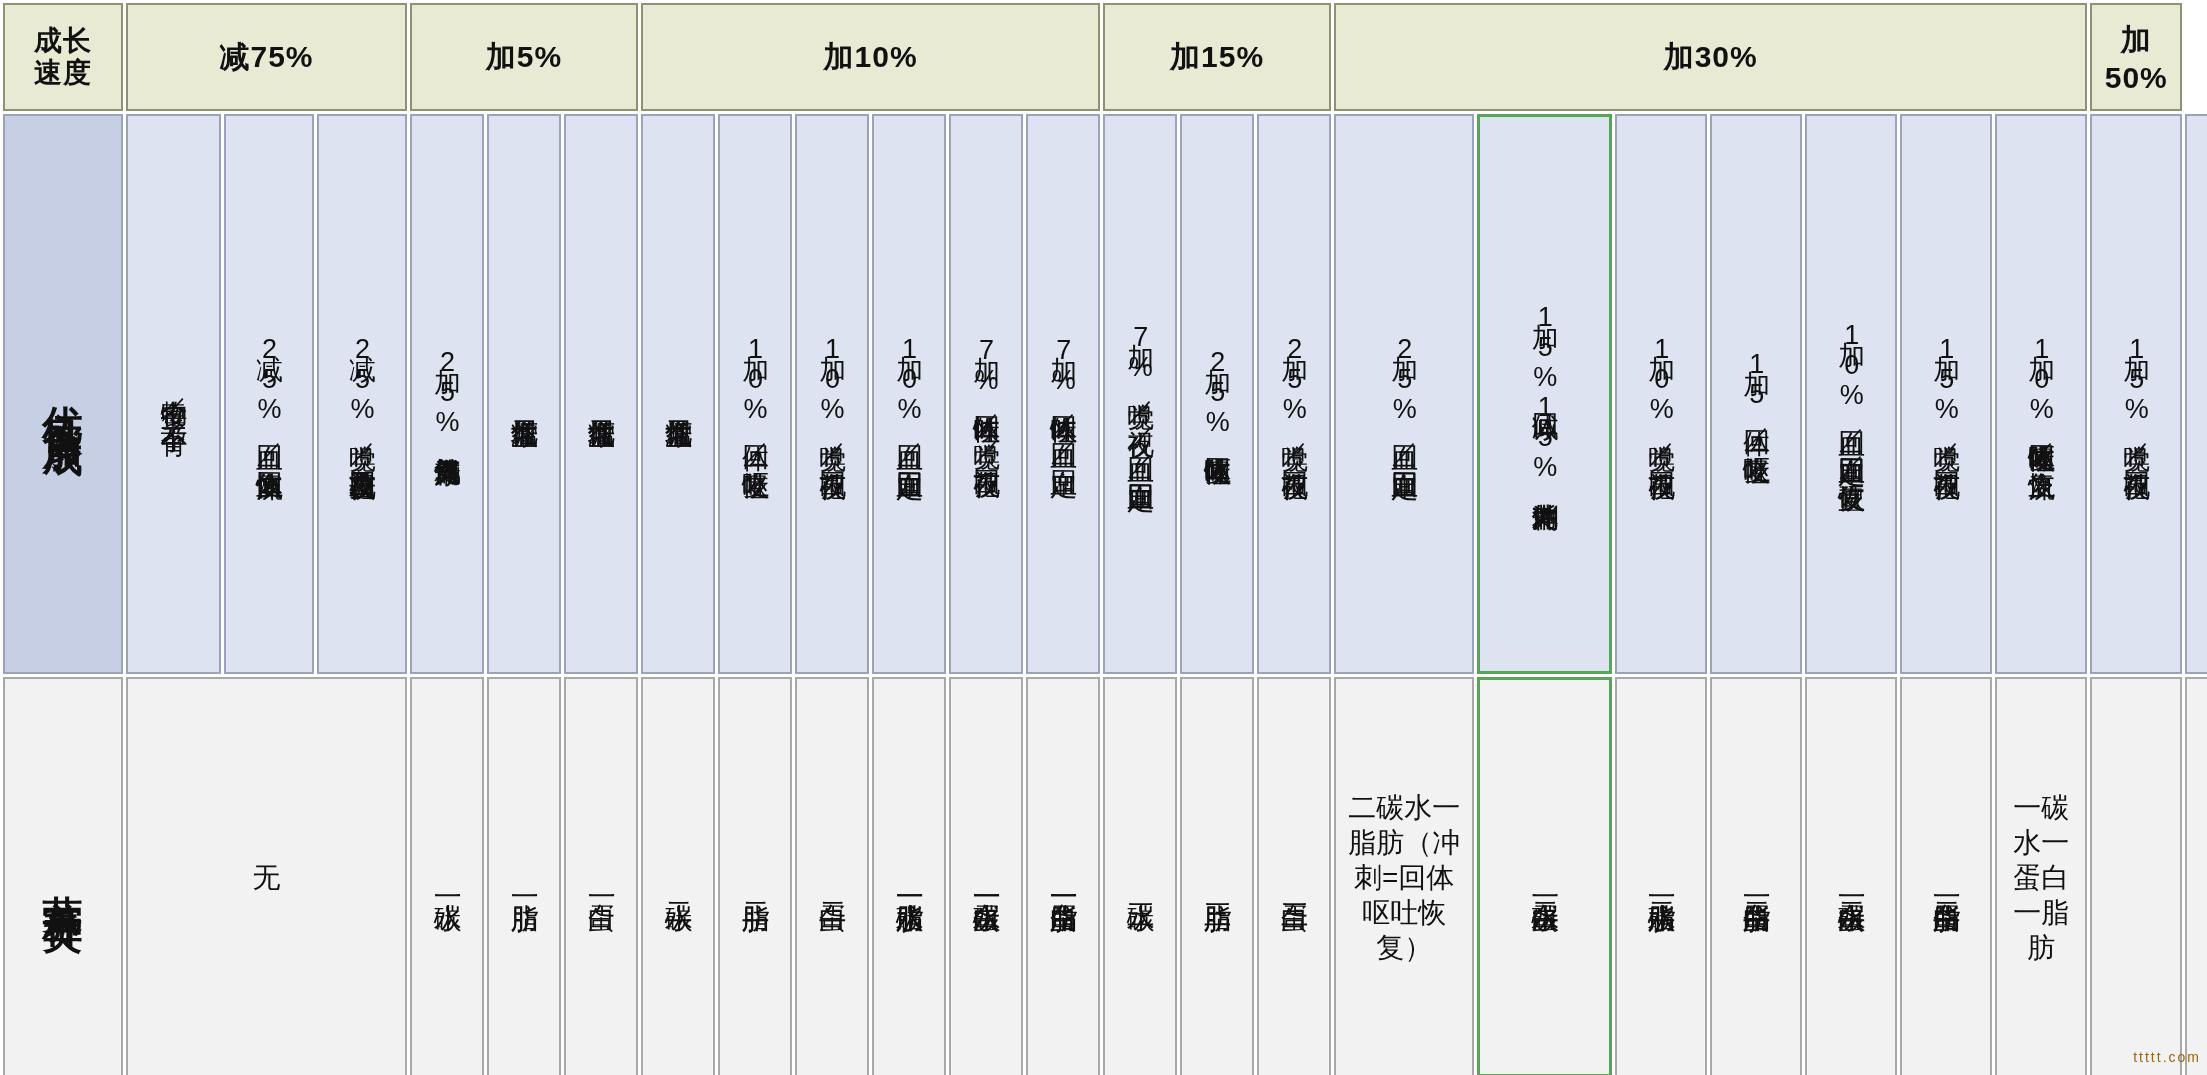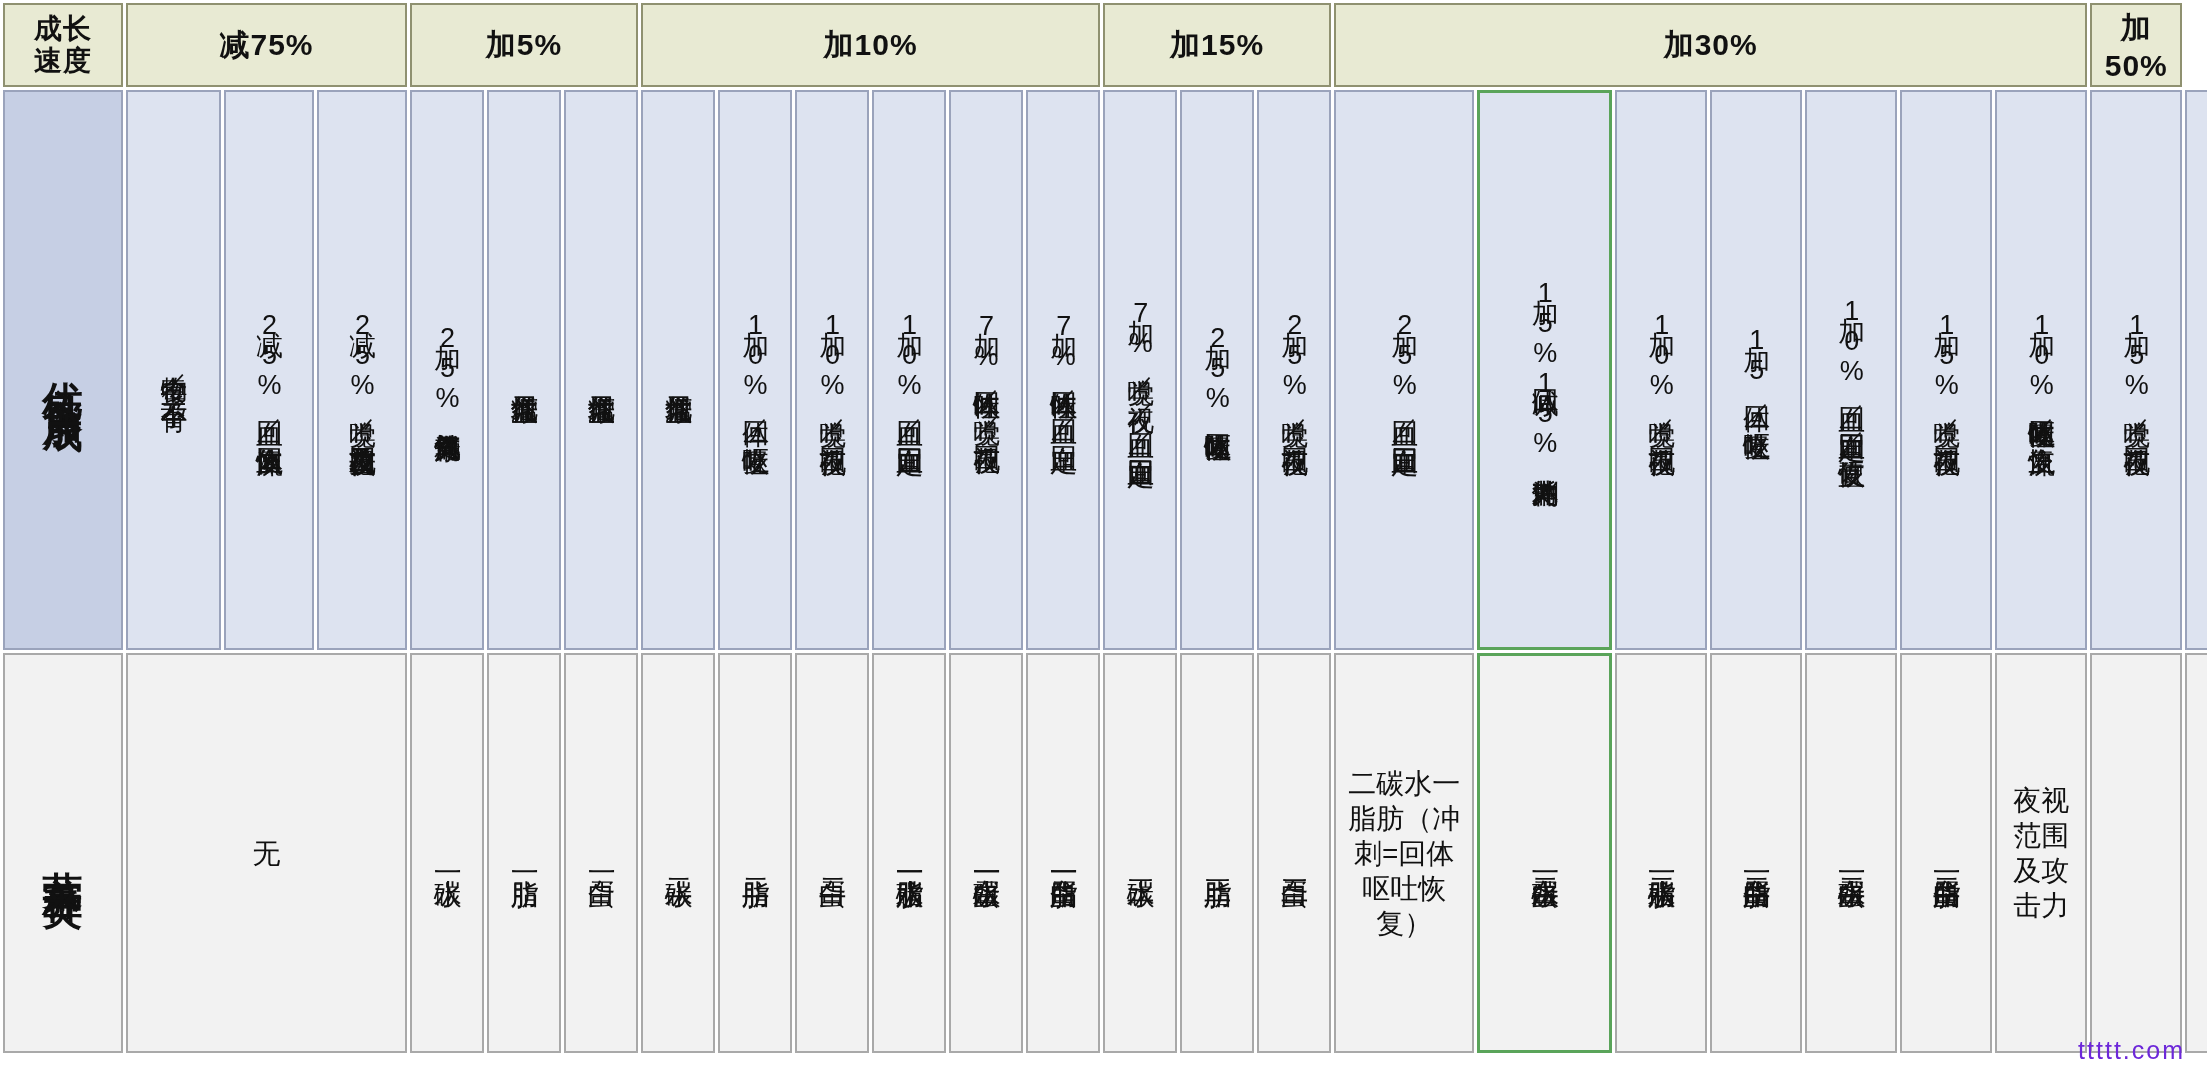--- a/index.html
+++ b/index.html
@@ -24,21 +24,21 @@
   }
   td {
     padding: 0;
     vertical-align: middle;
     text-align: center;
     box-sizing: border-box;
   }
 
   
   .r1 td {
-    height: 84px;
+    height: 108px;
     background: #e8ead3;
     border: 2px solid #8f9170;
     font-weight: bold;
     font-size: 30px;
     letter-spacing: 1px;
     color: #111;
   }
   .r1 td.corner {
     font-size: 27px;
     line-height: 1.15;
@@ -110,24 +110,24 @@
     padding: 0 4px;
   }
   .corner-label {
     font-size: 28px;
     font-weight: bold;
     line-height: 1.15;
     white-space: pre-wrap;
   }
   .watermark {
     position: absolute;
-    right: 22px;
+    right: 6px;
     bottom: 10px;
-    font-size: 25px;
-    color: #6d28d9;
+    font-size: 14px;
+    color: #a16207;
     letter-spacing: 2px;
     user-select: none;
   }
 </style>
 </head>
 <body>
 
 <div id="page">
   <table class="grid">
     <colgroup id="colgroup">
@@ -209,20 +209,20 @@
           <td><span class="vtext">一脂肪一蛋白</span></td>
           <td><span class="vtext">三碳水</span></td>
           <td><span class="vtext">三脂肪</span></td>
           <td><span class="vtext">三蛋白</span></td>
           <td><span class="htext">二碳水一脂肪（冲刺=回体呕吐恢复）</span></td>
           <td class="highlight"><span class="vtext">二碳水一蛋白</span></td>
           <td><span class="vtext">二脂肪一碳水</span></td>
           <td><span class="vtext">二脂肪一蛋白</span></td>
           <td><span class="vtext">二蛋白一碳水</span></td>
           <td><span class="vtext">二蛋白一脂肪</span></td>
-          <td><span class="htext">夜视范围及攻击力</span></td>
+          <td><span class="htext">一碳水一蛋白一脂肪</span></td>
           <td><span class="vtext"></span></td>
           <td><span class="vtext"></span></td>
         </tr>
     </tbody>
   </table>
   <div class="watermark">ttttt.com</div>
 </div>
 
 </body></html>

